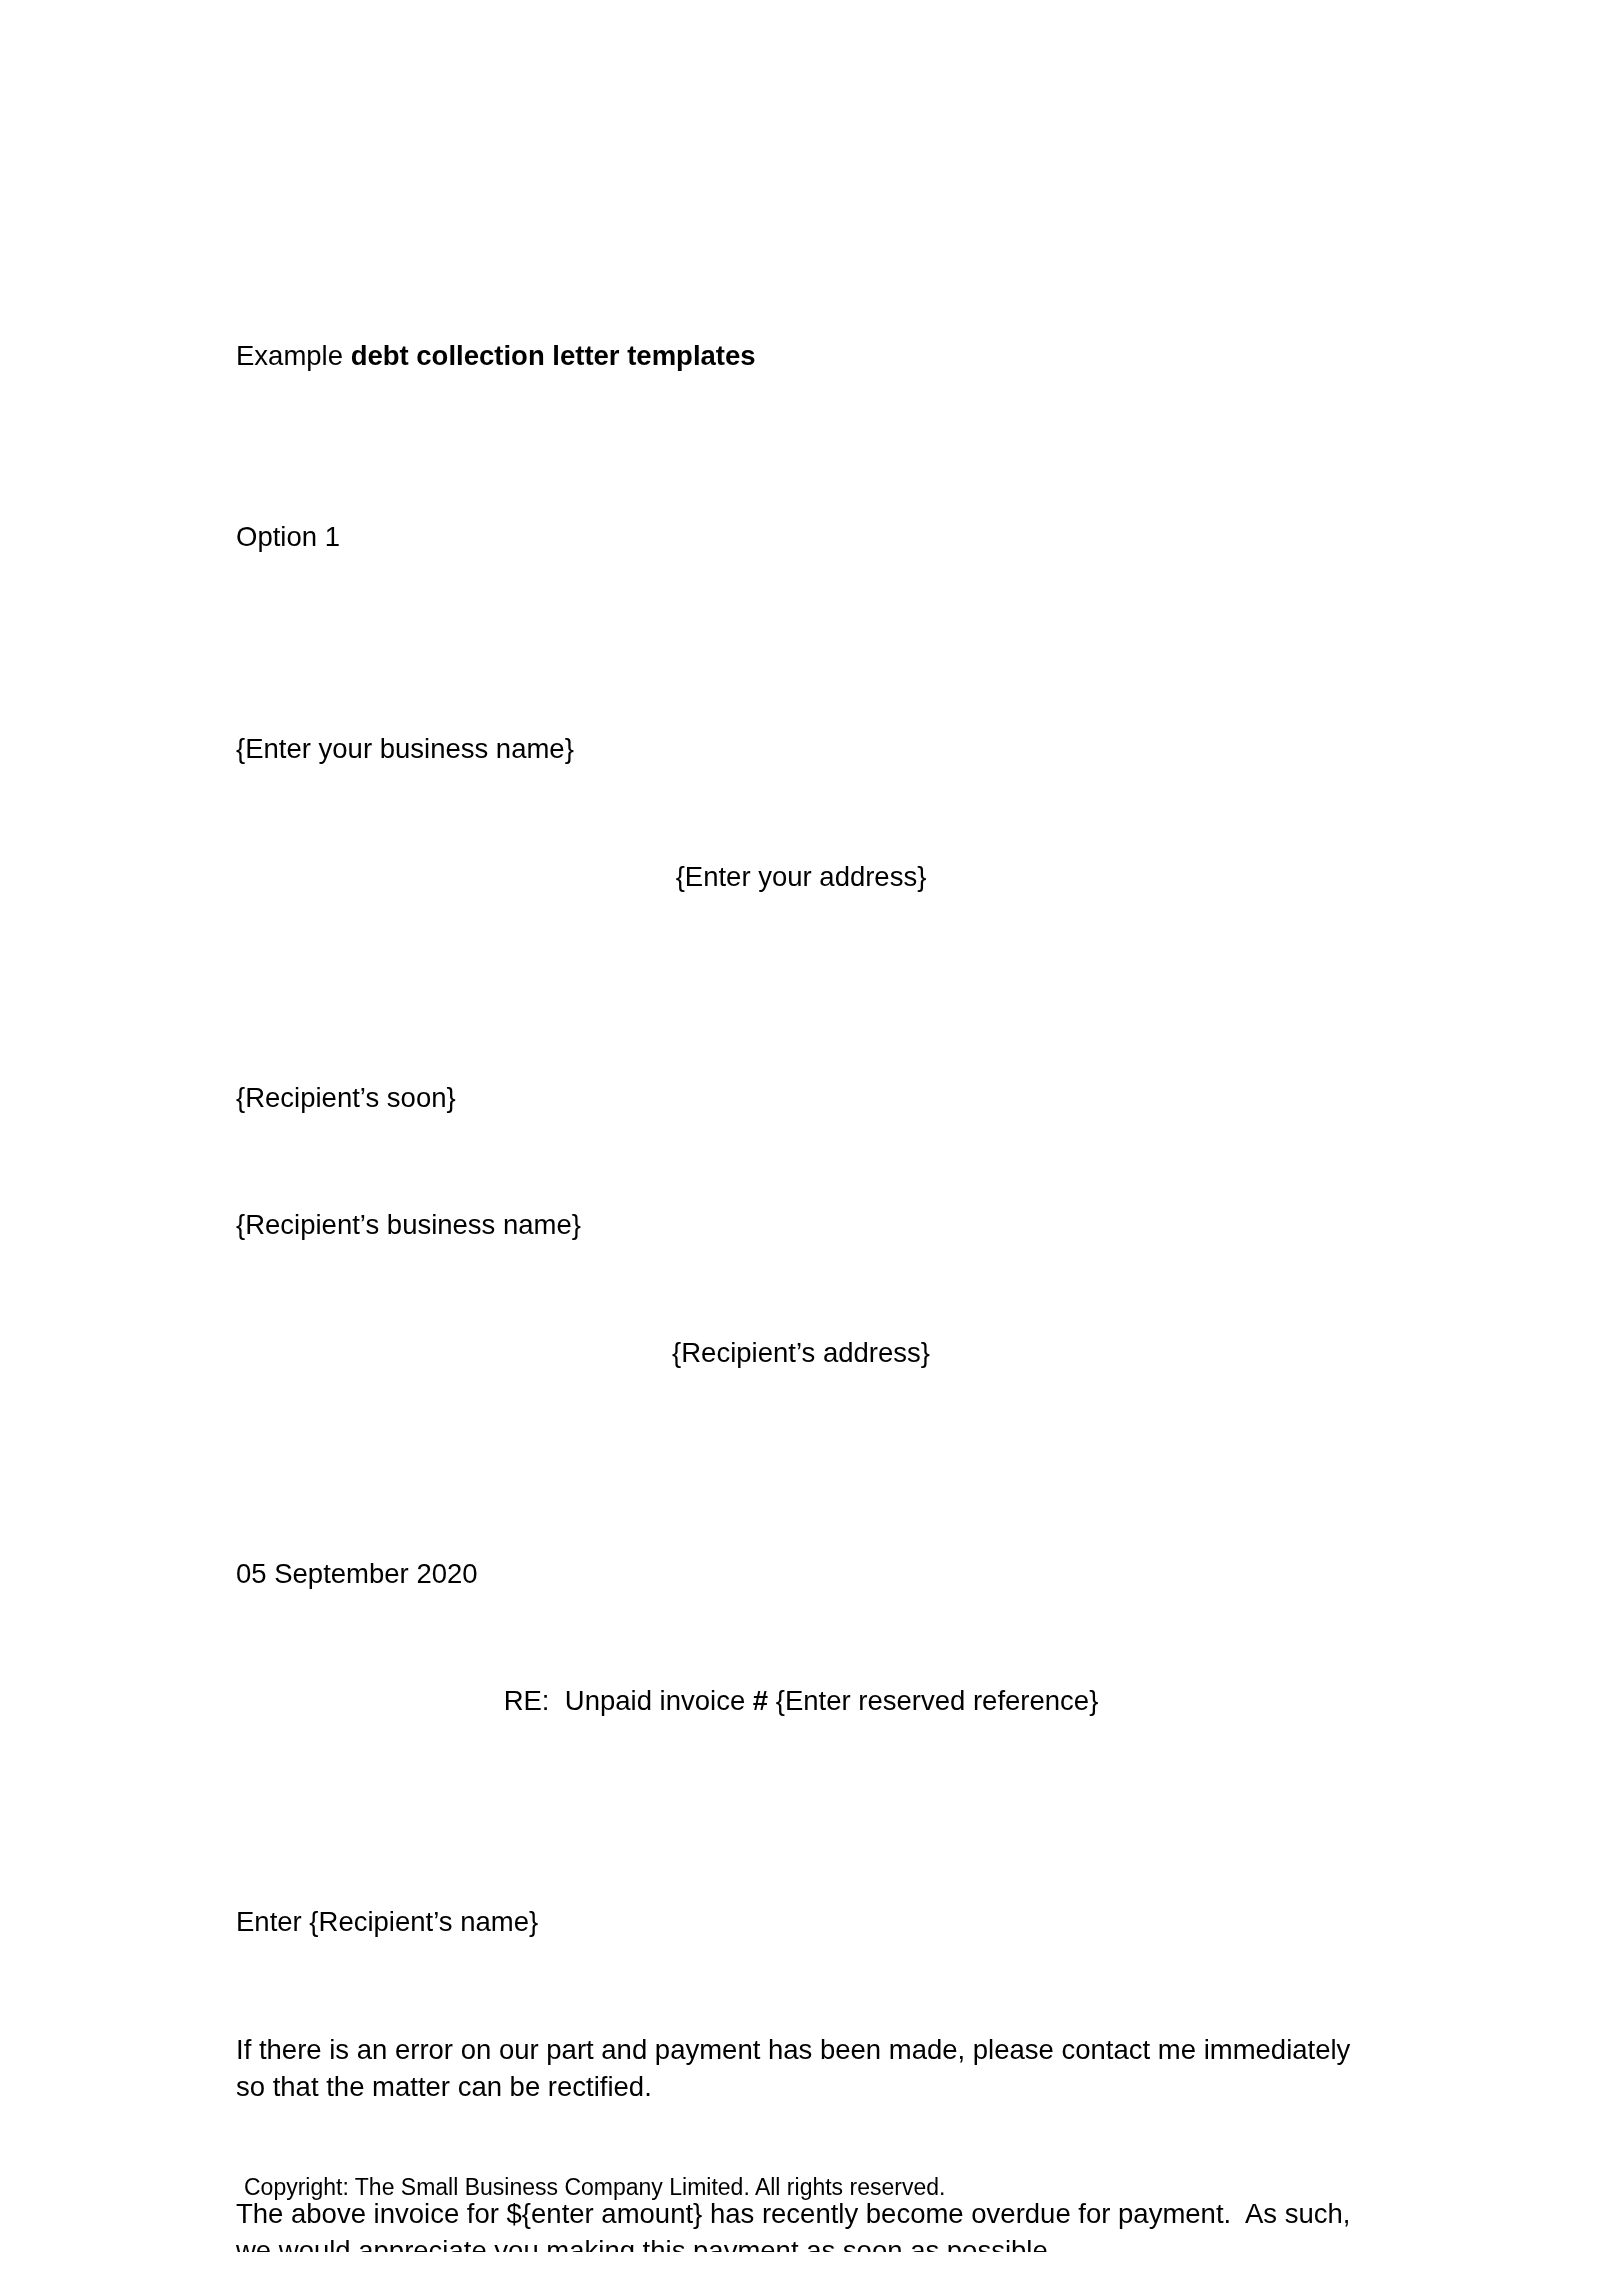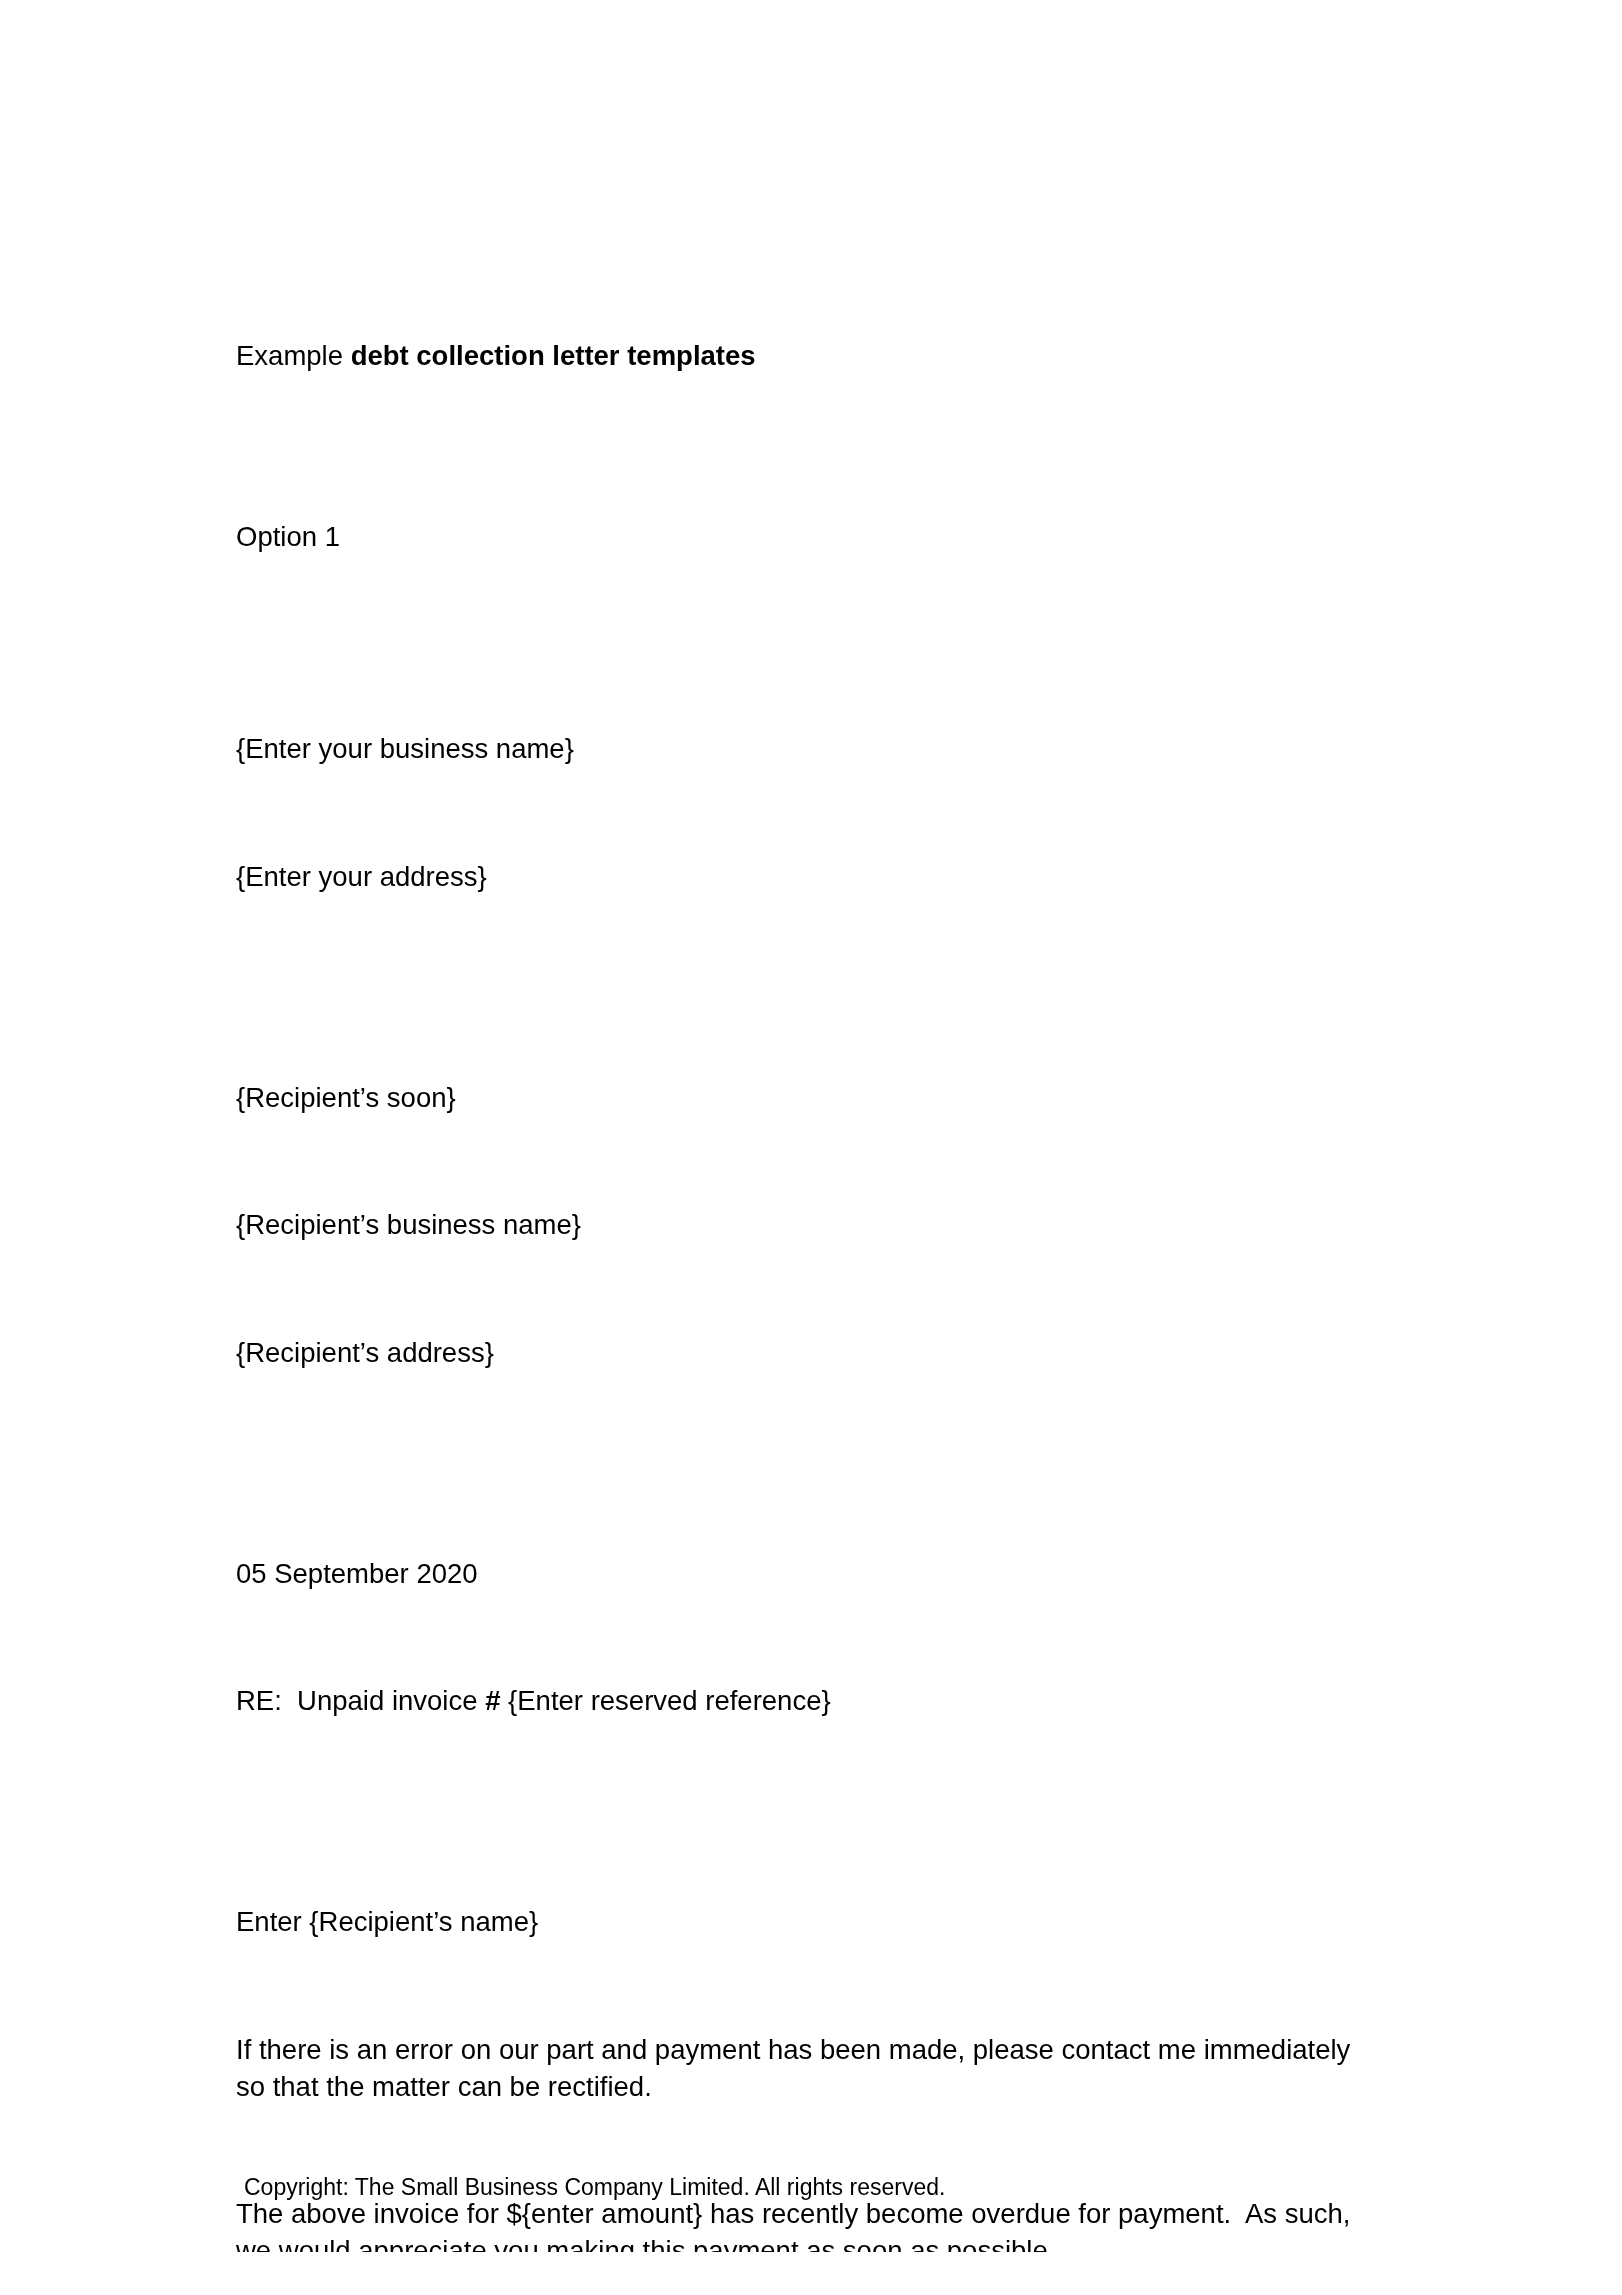--- a/index.html
+++ b/index.html
@@ -34,20 +34,21 @@
   }
   p.title {
     margin-bottom: 33px;
   }
   p.option-heading {
     font-weight: normal;
     margin-bottom: 64px;
   }
   p.gap {
     margin-bottom: 73px;
+    text-align: center;
   }
   .bold {
     font-weight: bold;
   }
   .footer {
     position: absolute;
     left: 244px;
     top: 2172px;
     font-size: 23px;
     line-height: 31px;

